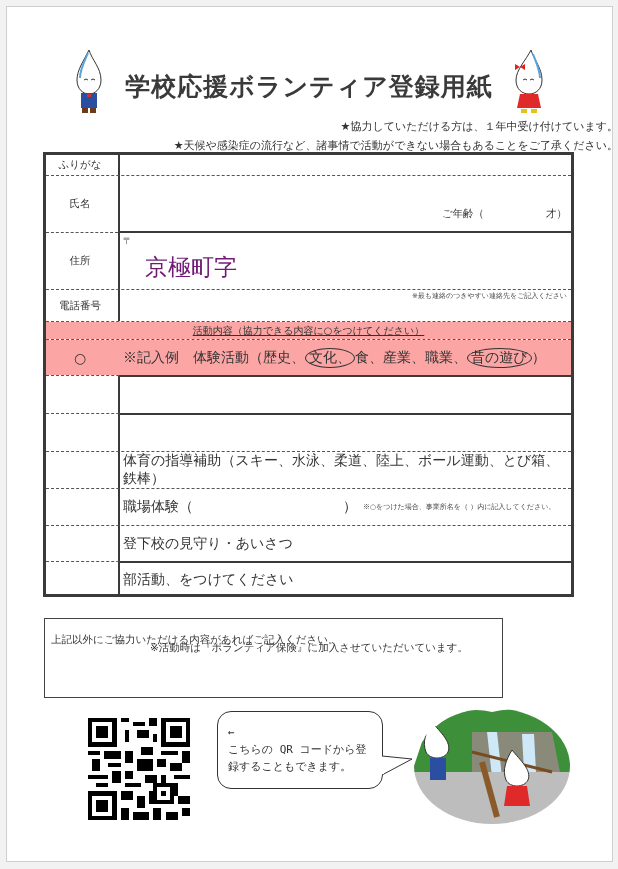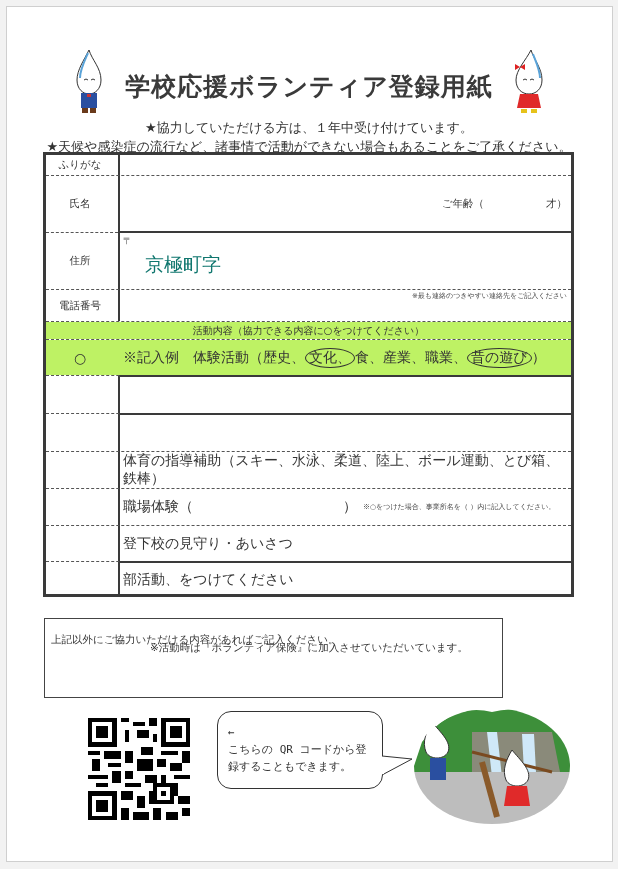--- a/index.html
+++ b/index.html
@@ -10,21 +10,21 @@
   .page {
     position:absolute; left:6px; top:6px; width:605px; height:854px;
     background:#fff; border:1px solid #cfcfcf;
   }
   .title {
     position:absolute; left:0; width:618px; top:70px; text-align:center;
     font-family:"DejaVu Sans","Liberation Sans",sans-serif; font-weight:bold;
     font-size:25px; color:#3a3a3a; letter-spacing:1px;
   }
   .note1, .note2 {
-    position:absolute; left:0; width:618px; text-align:center; font-size:13px; color:#333;
+    position:absolute; left:0; width:618px; text-align:right; font-size:11px; color:#333;
     font-family:"DejaVu Sans","Liberation Sans",sans-serif;
   }
   .note1 { top:119px; }
   .note2 { top:138px; }
   .mascot { position:absolute; }
   .form {
     position:absolute; left:43px; top:152px; width:531px; height:445px;
     border:3px solid #3a3a3a; box-sizing:border-box;
     font-family:"DejaVu Sans","Liberation Sans",sans-serif;
   }
@@ -32,21 +32,21 @@
   .lbl {
     position:absolute; left:0; width:68px; top:0; bottom:0;
     display:flex; align-items:center; justify-content:center; font-size:10.5px; color:#333;
   }
   .vline { position:absolute; left:72px; width:2px; background:#3a3a3a; }
   .dash { position:absolute; left:0; right:0; height:0; border-top:1px dashed #555; }
   .solid { position:absolute; left:74px; right:0; height:0; border-top:2px solid #3a3a3a; }
   .cell { position:absolute; left:77px; right:4px; top:0; bottom:0; display:flex; align-items:center; }
   .act { font-family:"DejaVu Serif","Liberation Serif",serif; font-size:14px; color:#333; }
   .small { font-size:7px; color:#444; }
-  .gray { background:#bef264; }
+  .gray { background:#fca5a5;text-decoration:underline; }
   .circled { border:1px solid #333; border-radius:50%; padding:0 3px; }
   .footnote {
     position:absolute; left:0; width:618px; top:601px; text-align:center; font-size:10.5px;
     font-family:"DejaVu Sans","Liberation Sans",sans-serif; color:#333;margin-top:40px;
   }
   .otherbox {
     position:absolute; left:44px; top:618px; width:459px; height:80px; box-sizing:border-box;
     border:1px solid #444; padding:14px 6px; font-size:10.5px; color:#333;
     font-family:"DejaVu Sans","Liberation Sans",sans-serif;
   }
@@ -91,34 +91,34 @@
   <div class="vline" style="top:0;height:166px"></div>
 
   <div class="row" style="top:0;height:20px">
     <div class="lbl">ふりがな</div>
     <div class="cell"></div>
   </div>
   <div class="dash" style="top:20px"></div>
 
   <div class="row" style="top:21px;height:55px">
     <div class="lbl">氏名</div>
-    <div class="cell" style="align-items:flex-end;justify-content:flex-end;padding-bottom:20px;font-size:10.5px;color:#333">
+    <div class="cell" style="align-items:flex-end;justify-content:flex-end;padding-bottom:10px;font-size:10.5px;color:#333">
       <span>ご年齢（</span>
       <span style="display:inline-block;width:62px"></span>
       <span>才）</span>
     </div>
   </div>
   <div class="solid" style="top:76px"></div>
   <div class="dash" style="top:77px;right:auto;width:72px"></div>
 
   <div class="row" style="top:79px;height:54px">
     <div class="lbl">住所</div>
     <div class="cell" style="display:block">
       <div style="font-size:9px;color:#555;margin-top:1px">〒</div>
-      <div style="font-size:19px;color:#0f766e;margin-left:22px;margin-top:4px;font-family:'DejaVu Sans','Liberation Sans',sans-serif">京極町字</div>
+      <div style="font-size:23px;color:#701a75;margin-left:22px;margin-top:4px;font-family:'DejaVu Sans','Liberation Sans',sans-serif">京極町字</div>
     </div>
   </div>
   <div class="dash" style="top:134px"></div>
 
   <div class="row" style="top:135px;height:31px">
     <div class="lbl">電話番号</div>
     <div class="cell" style="align-items:flex-end;justify-content:flex-end;padding-bottom:20px">
       <span class="small">※最も連絡のつきやすい連絡先をご記入ください</span>
     </div>
   </div>

